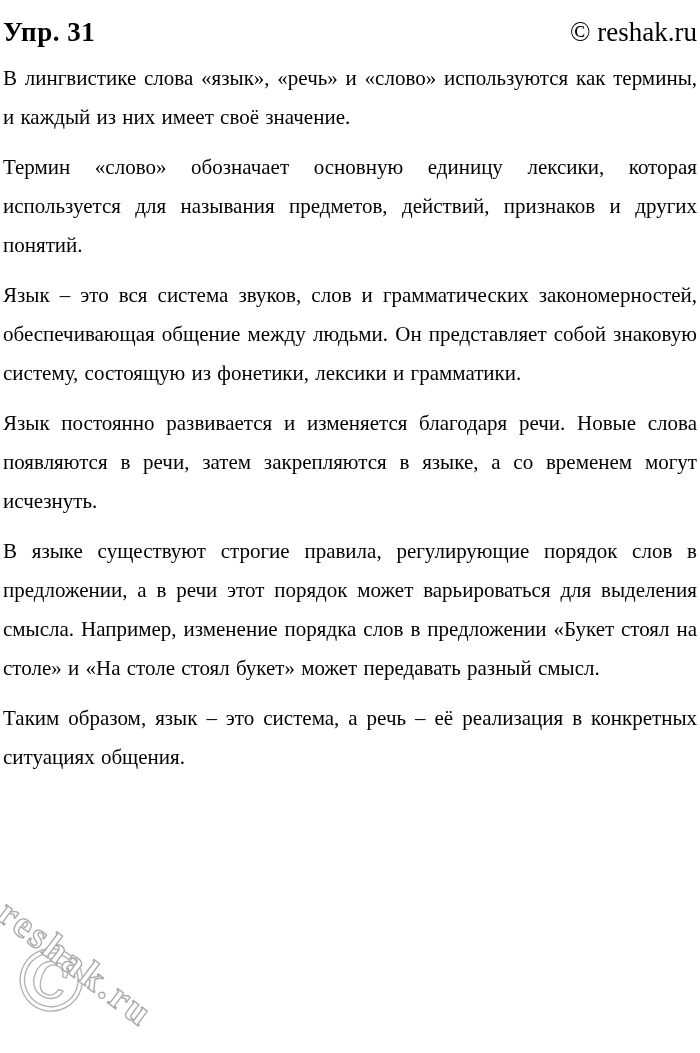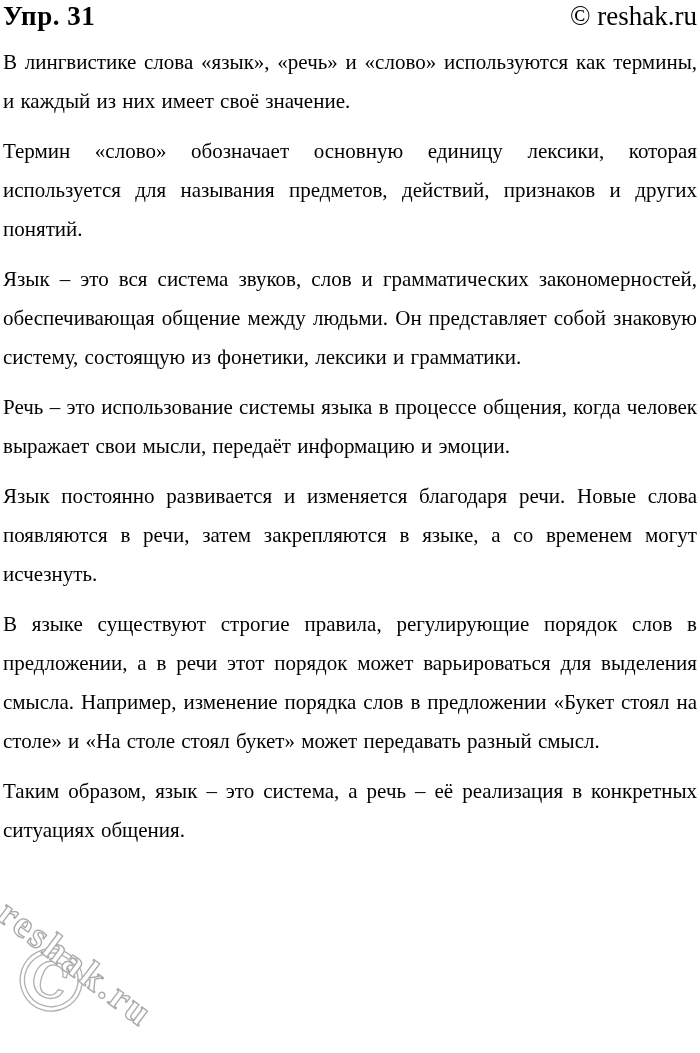--- a/index.html
+++ b/index.html
@@ -14,21 +14,21 @@
     font-family: "Liberation Serif", "DejaVu Serif", serif;
     overflow: hidden;
     position: relative;
   }
   .page-header {
     position: relative;
     z-index: 2;
     display: flex;
     justify-content: space-between;
     align-items: baseline;
-    padding: 0 3px 0 3px;
+    padding: 16px 3px 0 3px;
     font-size: 27px;
     line-height: 32px;
   }
   .exercise-label {
     font-weight: bold;
     letter-spacing: 0.5px;
   }
   .copyright-label {
     font-weight: normal;
   }
@@ -84,17 +84,16 @@
   <span class="copyright-label">© reshak.ru</span>
 </div>
 
 <span class="watermark-copyright">©</span>
 <span class="watermark-text">reshak.ru</span>
 
 <div class="content">
   <p>В лингвистике слова «язык», «речь» и «слово» используются как термины, и каждый из них имеет своё значение.</p>
   <p>Термин «слово» обозначает основную единицу лексики, которая используется для называния предметов, действий, признаков и других понятий.</p>
   <p>Язык – это вся система звуков, слов и грамматических закономерностей, обеспечивающая общение между людьми. Он представляет собой знаковую систему, состоящую из фонетики, лексики и грамматики.</p>
-  <p>Речь – это использование системы языка в процессе общения, когда человек выражает свои мысли, передаёт информацию и эмоции.</p>
   <p>Язык постоянно развивается и изменяется благодаря речи. Новые слова появляются в речи, затем закрепляются в языке, а со временем могут исчезнуть.</p>
   <p>В языке существуют строгие правила, регулирующие порядок слов в предложении, а в речи этот порядок может варьироваться для выделения смысла. Например, изменение порядка слов в предложении «Букет стоял на столе» и «На столе стоял букет» может передавать разный смысл.</p>
   <p>Таким образом, язык – это система, а речь – её реализация в конкретных ситуациях общения.</p>
 </div>
 
 </body></html>

